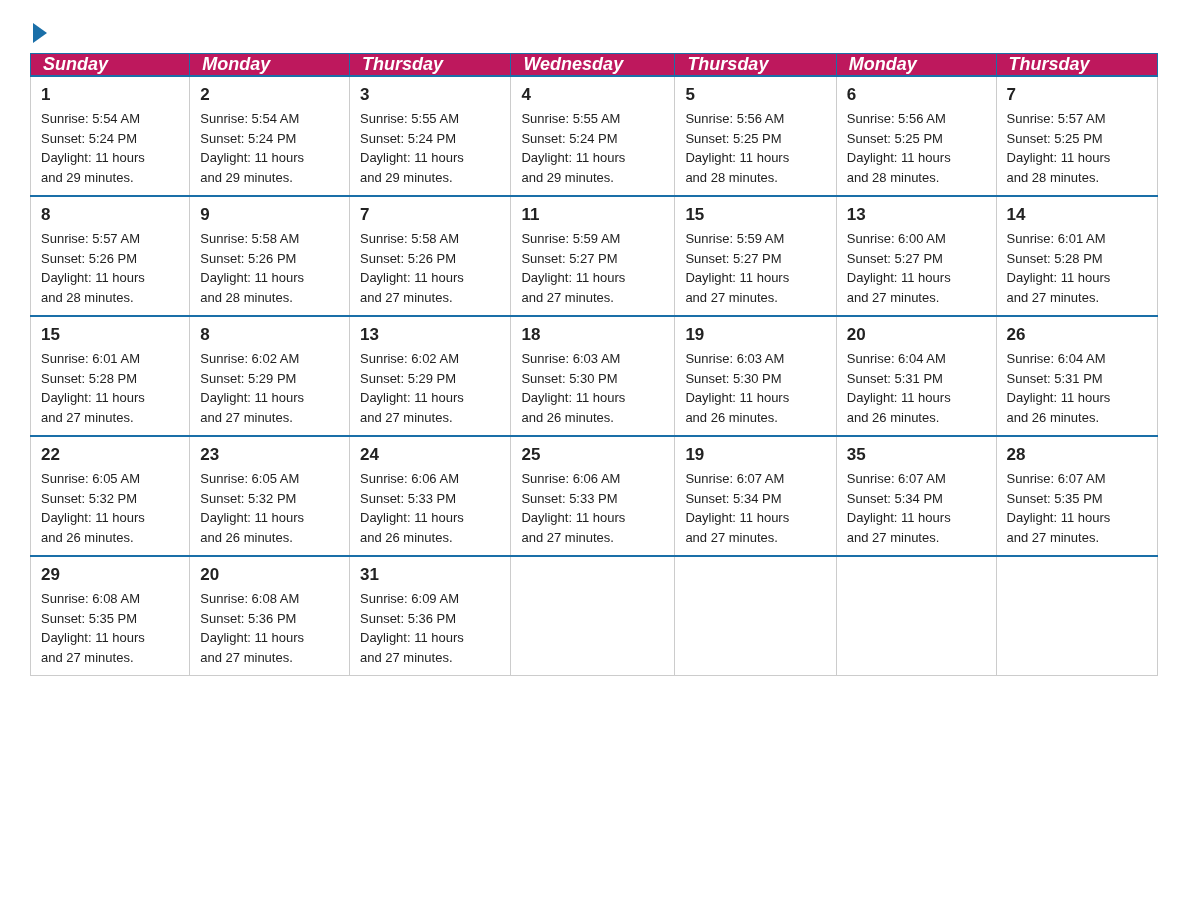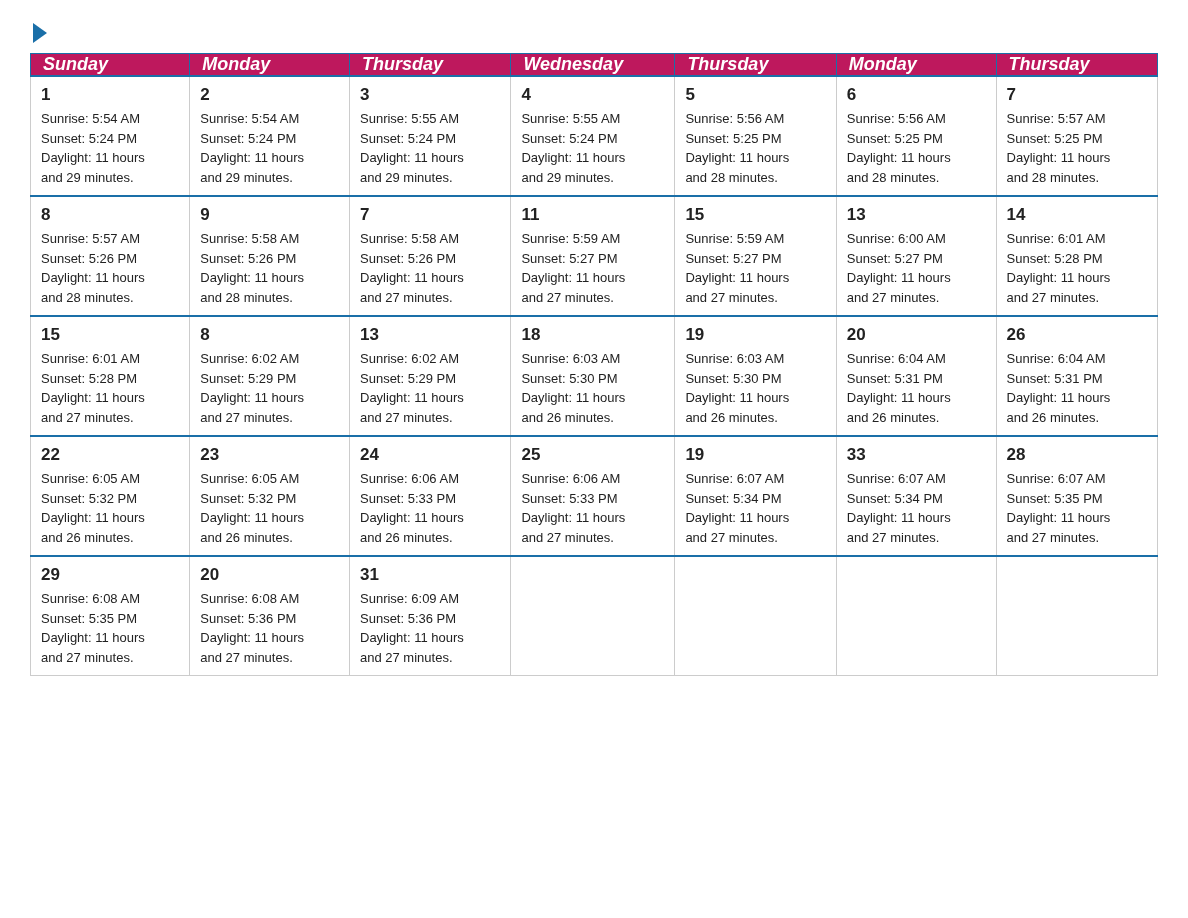--- a/index.html
+++ b/index.html
@@ -377,21 +377,21 @@
           <td>
         <span class="day-number">19</span>
         <div class="day-info">
           Sunrise: 6:07 AM<br>
           Sunset: 5:34 PM<br>
           Daylight: 11 hours<br>
           and 27 minutes.
         </div>
       </td>
           <td>
-        <span class="day-number">33</span>
+        <span class="day-number">35</span>
         <div class="day-info">
           Sunrise: 6:07 AM<br>
           Sunset: 5:34 PM<br>
           Daylight: 11 hours<br>
           and 27 minutes.
         </div>
       </td>
           <td>
         <span class="day-number">28</span>
         <div class="day-info">

